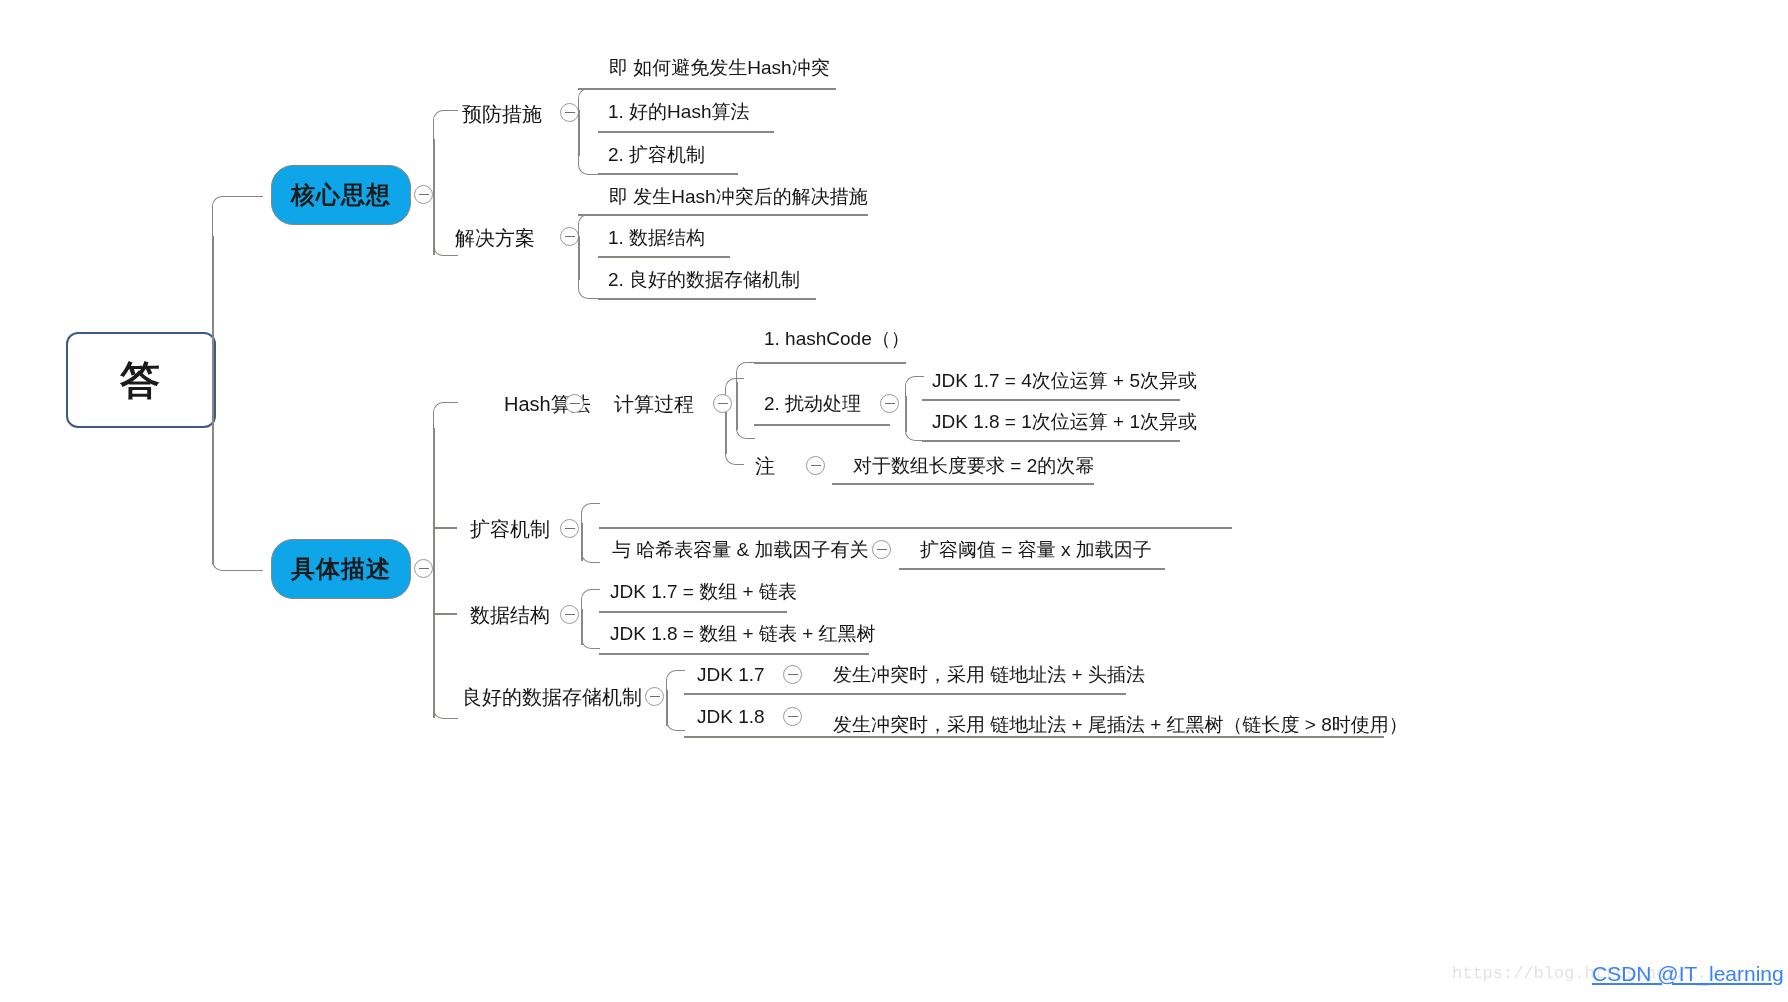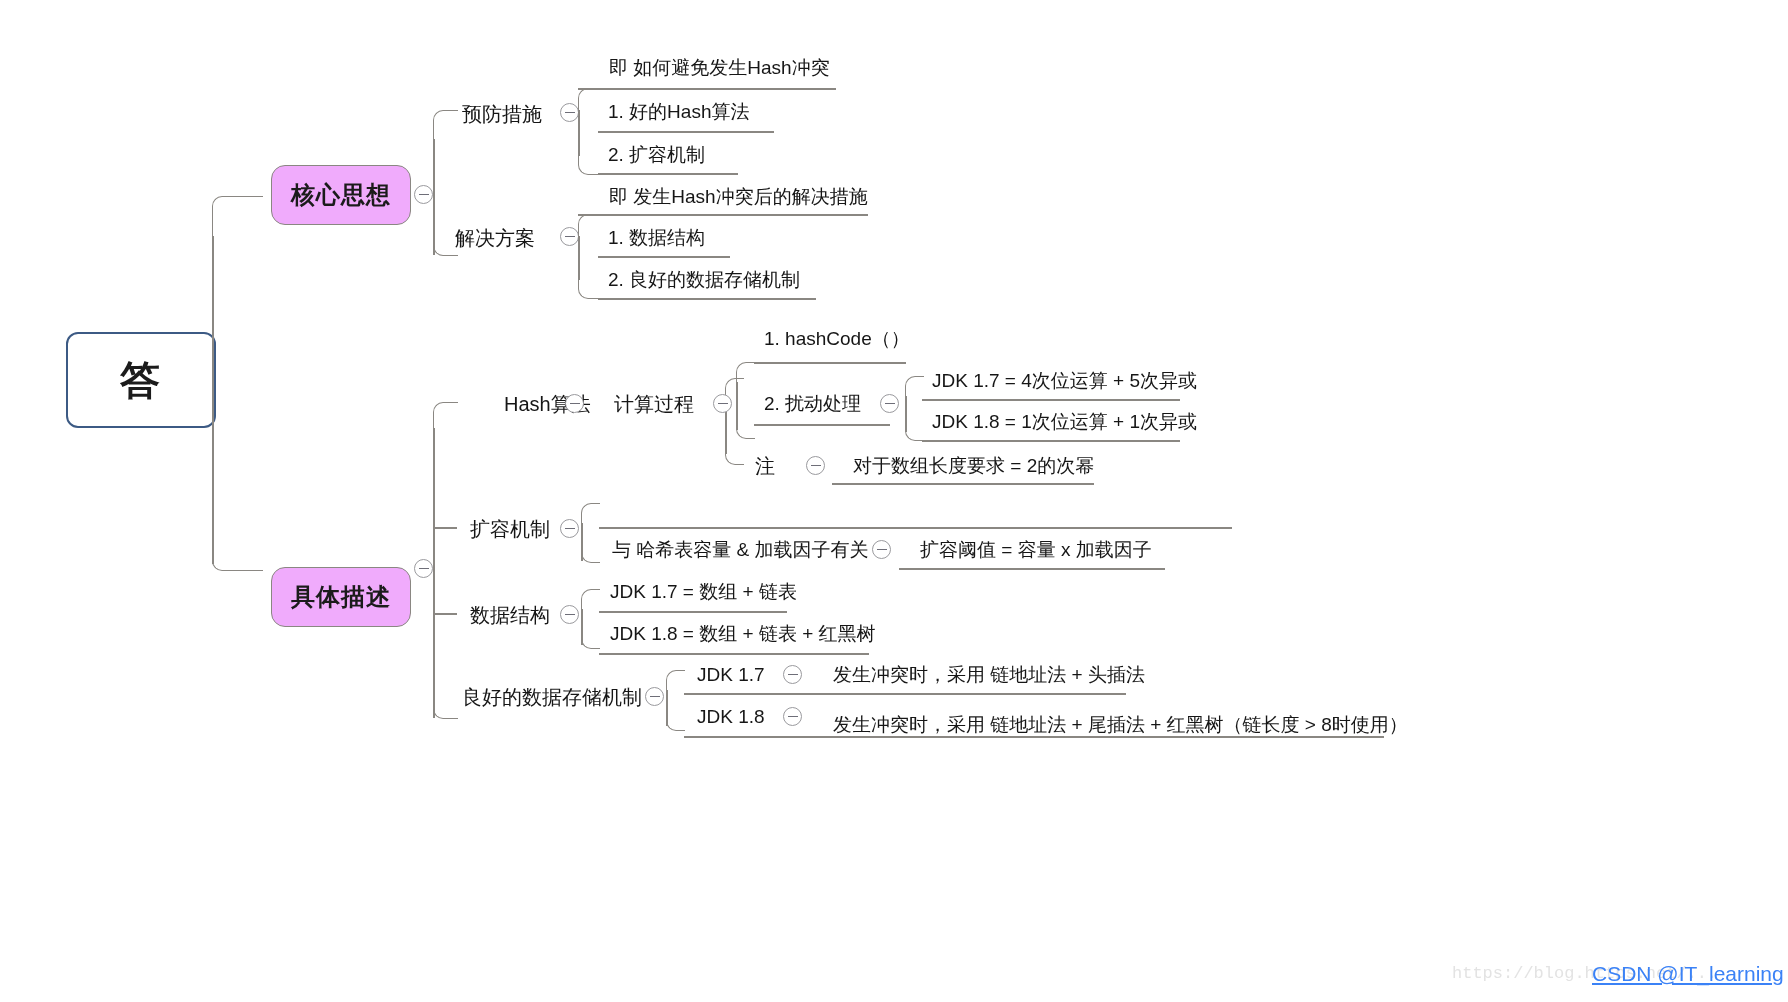--- a/index.html
+++ b/index.html
@@ -33,22 +33,22 @@
   }
   .root-box .node-label {
     font-size: 40px;
     font-weight: 700;
     color: #1b1b1b;
     letter-spacing: 2px;
   }
   .box-node {
     position: absolute;
     border: 1.6px solid #8a8782;
-    border-radius: 14px;
-    background: #f0abfc;
+    border-radius: 22px;
+    background: #0ea5e9;
     display: flex;
     align-items: center;
     justify-content: center;
   }
   .box-node .node-label {
     font-size: 24px;
     font-weight: 700;
     color: #1b1b1b;
     letter-spacing: 1px;
   }
@@ -174,21 +174,21 @@
   <div class="corner c-tl" style="left:578px; top:214px; width:20px; height:24px;"></div>
   <div class="ln ln-v" style="left:578px; top:236px; height:44px;"></div>
   <div class="corner c-bl" style="left:578px; top:274px; width:20px; height:24px;"></div>
 
   <div class="text-node t-leaf" style="left:608px; top:228px;">1. 数据结构</div>
   <div class="underline" style="left:598px; top:256px; width:132px;"></div>
 
   <div class="text-node t-leaf" style="left:608px; top:270px;">2. 良好的数据存储机制</div>
   <div class="underline" style="left:598px; top:298px; width:218px;"></div>
 
-  <div class="box-node" style="left:271px; top:539px; width:138px; height:58px;margin-top:28px;">
+  <div class="box-node" style="left:271px; top:539px; width:138px; height:58px;">
     <span class="node-label">具体描述</span>
   </div>
   <div class="toggle" style="left:414px; top:559px;"></div>
 
   <div class="corner c-tl" style="left:433px; top:402px; width:24px; height:28px;"></div>
   <div class="ln ln-v" style="left:433px; top:428px; height:142px;"></div>
   <div class="ln ln-h" style="left:433px; top:527px; width:24px;"></div>
   <div class="ln ln-v" style="left:433px; top:566px; height:152px;"></div>
   <div class="ln ln-h" style="left:433px; top:613px; width:24px;"></div>
   <div class="corner c-bl" style="left:433px; top:690px; width:24px; height:28px;"></div>

